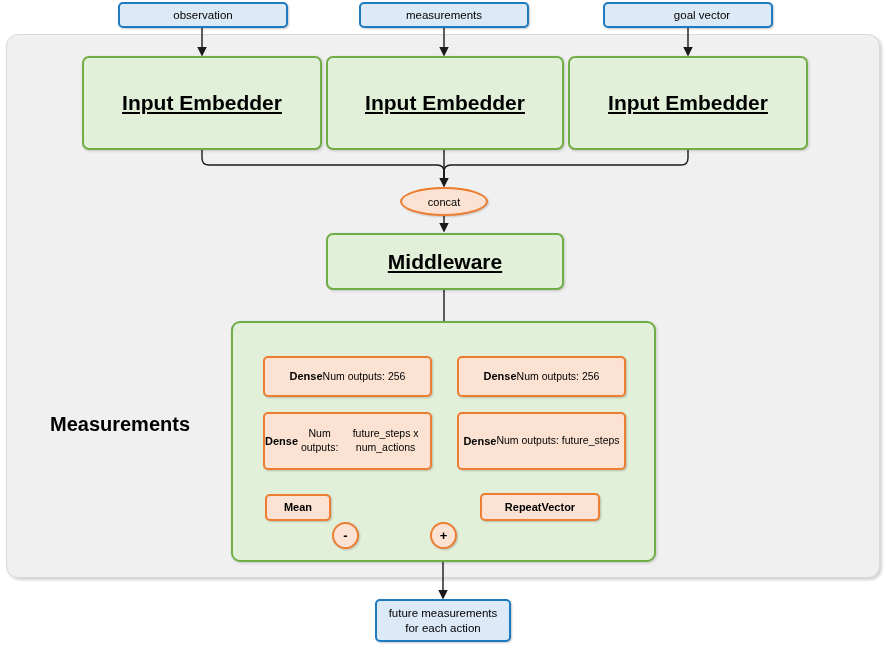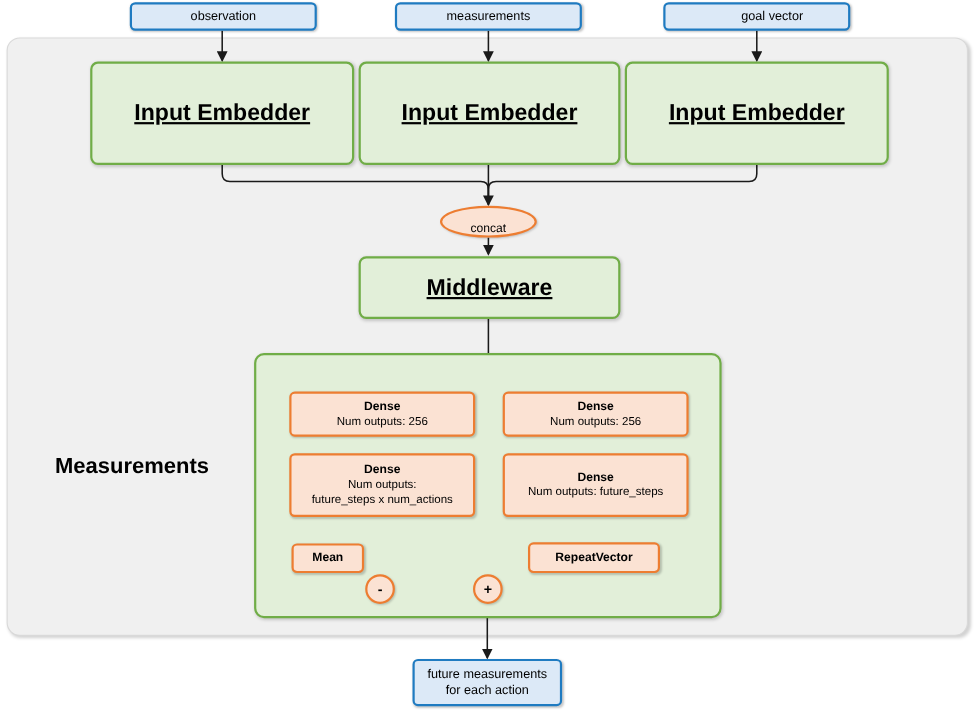--- a/index.html
+++ b/index.html
@@ -32,30 +32,30 @@
   }
   .green-box .title{font-size:21px;font-weight:bold;color:#000;}
   .green-panel{
     background:#e2efd9;border:2px solid #70ad47;border-radius:9px;
     box-shadow:1px 1px 3px rgba(0,0,0,0.18);
   }
 
   
   .orange-box{
     background:#fbe2d3;border:2px solid #ed7d31;border-radius:5px;
-    display:flex;flex-direction:column;align-items:center;justify-content:center;
+    display:flex;flex-direction:row;align-items:center;justify-content:center;
     font-size:10.5px;color:#000;text-align:center;line-height:1.3;
     box-shadow:1px 1px 2px rgba(0,0,0,0.20);
   }
   .orange-box .b{font-weight:bold;font-size:11px;}
 
   
   .ellipse{
     background:#fbe2d3;border:2px solid #ed7d31;border-radius:50%;
-    display:flex;align-items:flex-end;justify-content:center;
+    display:flex;align-items:center;justify-content:center;
     font-size:11px;color:#000;
     box-shadow:1px 1px 2px rgba(0,0,0,0.20);
   }
 
   
   .op-circle{
     background:#fbe2d3;border:2.5px solid #ed7d31;border-radius:50%;
     display:flex;align-items:center;justify-content:center;
     font-size:13px;font-weight:bold;color:#000;line-height:1;
     box-shadow:1px 1px 2px rgba(0,0,0,0.20);

